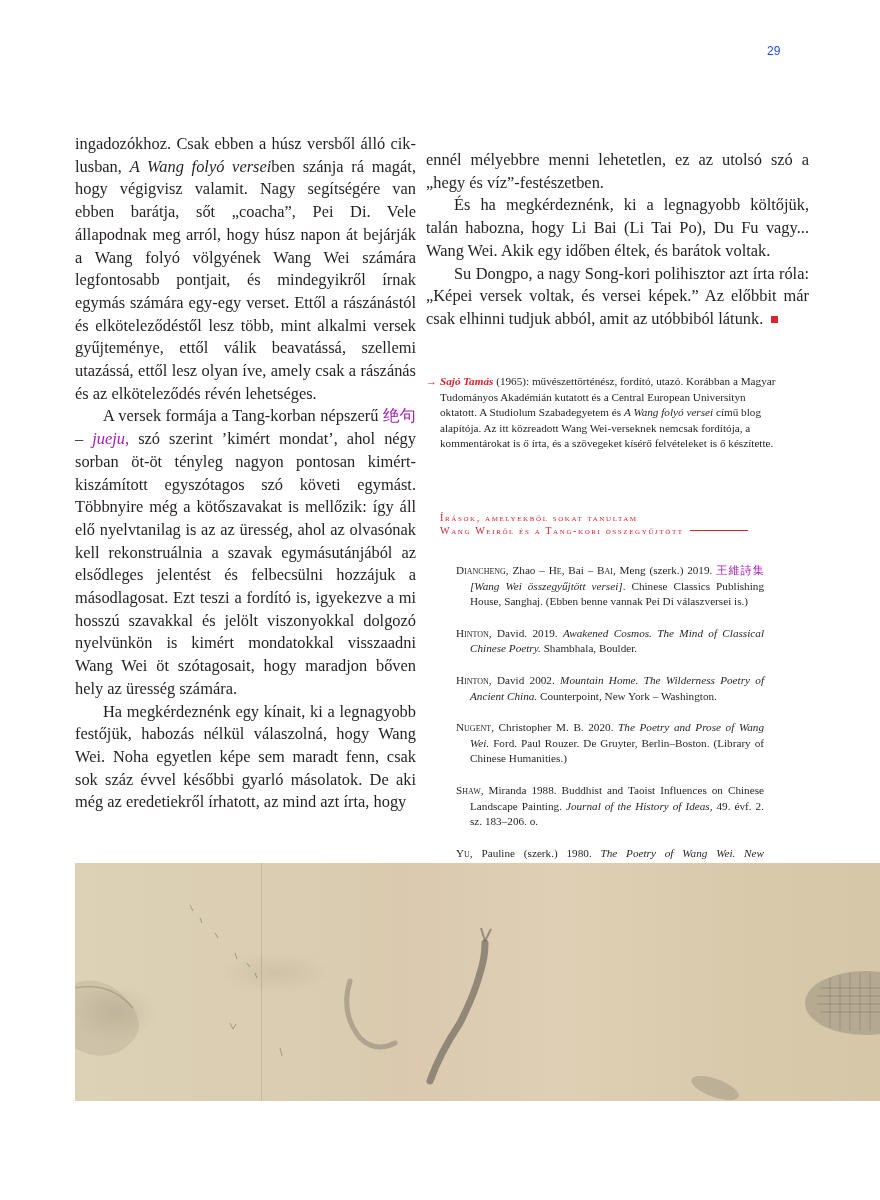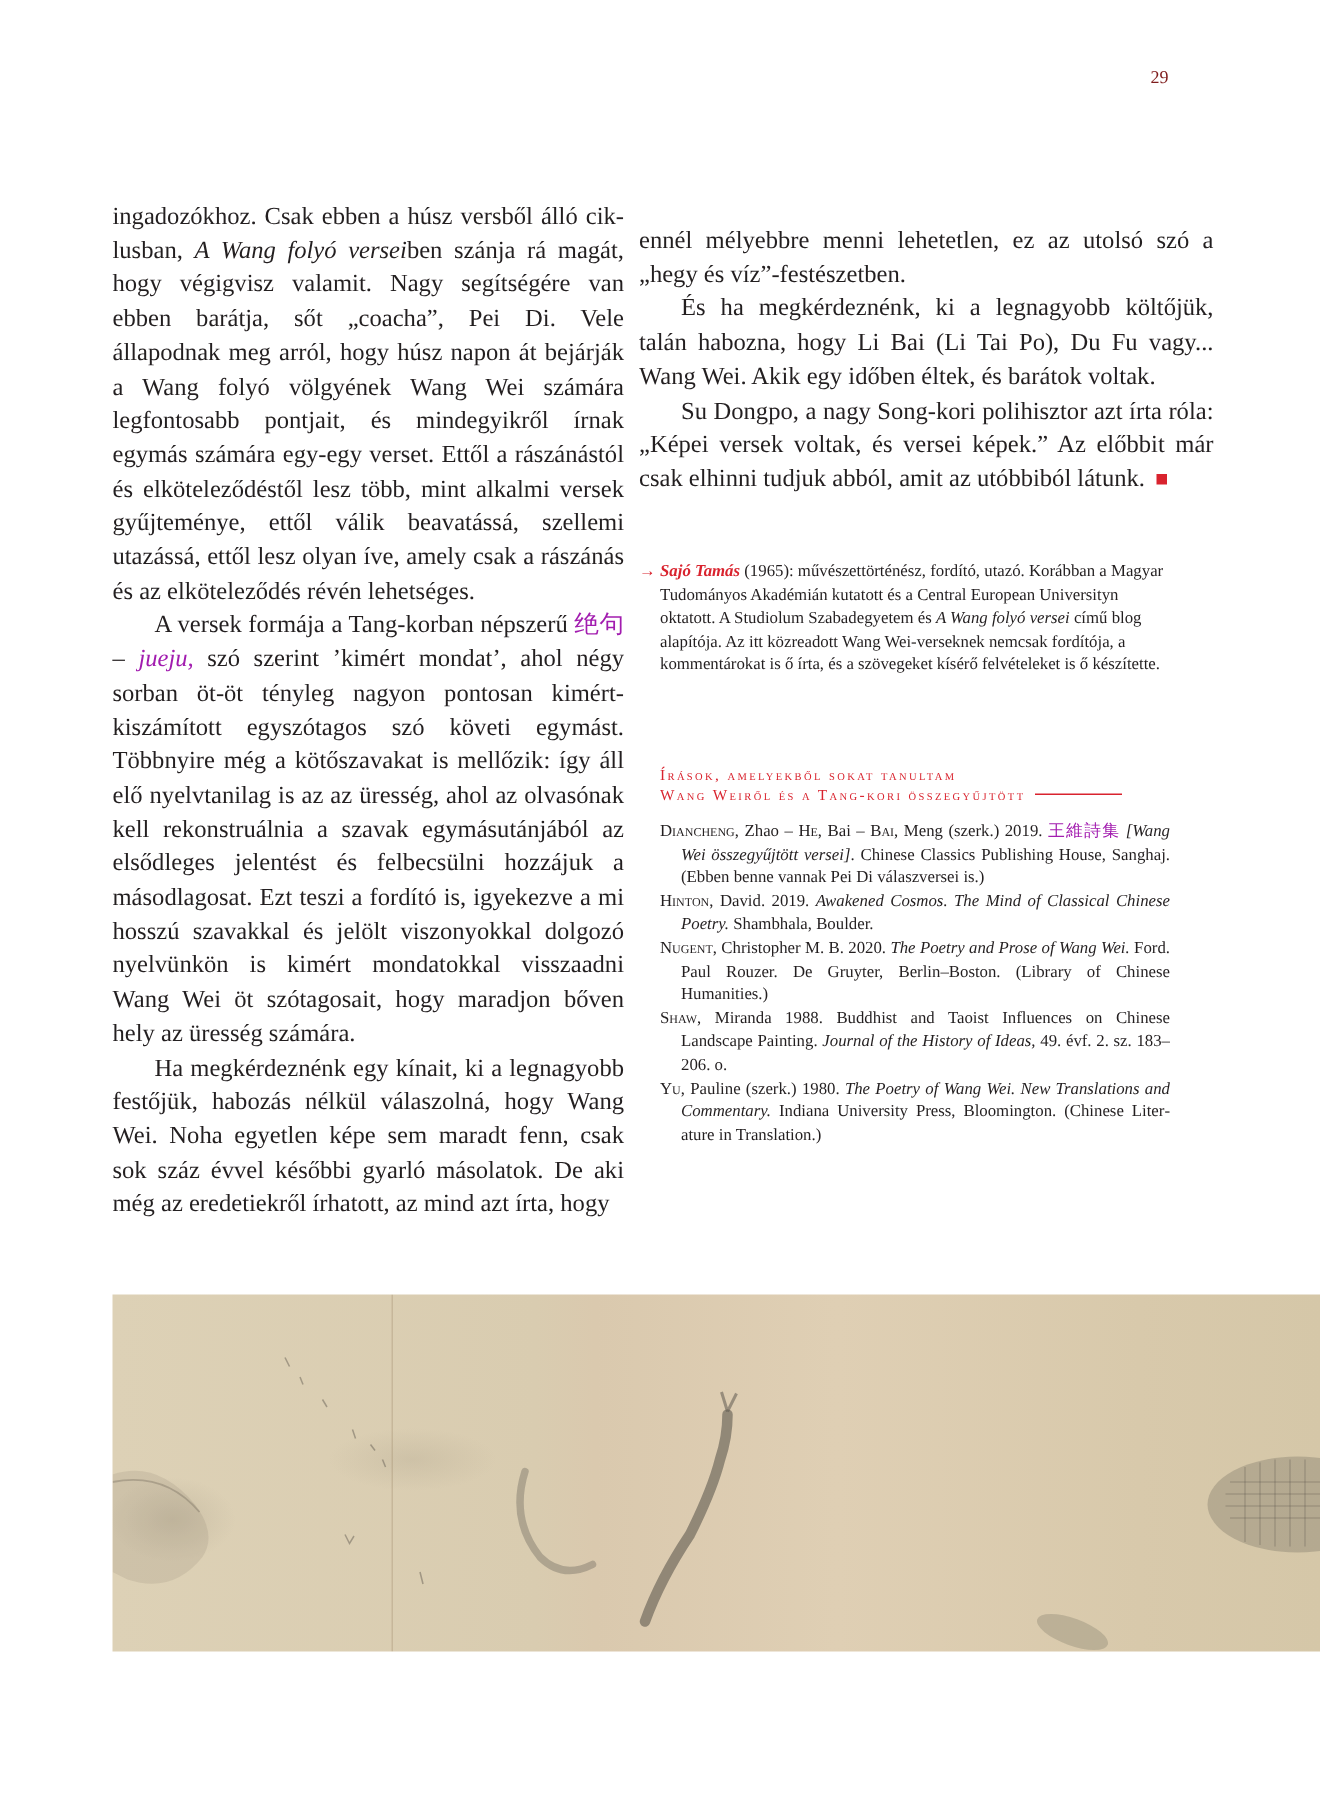--- a/index.html
+++ b/index.html
@@ -2,21 +2,21 @@
 <html><head>
   <meta charset="utf-8">
   <style>
     html, body { margin: 0; padding: 0; }
     body {
       width: 880px; height: 1200px; background: #ffffff; position: relative; overflow: hidden;
       font-family: "DejaVu Serif", "Liberation Serif", serif; color: #231f20;
     }
     .page-number {
       position: absolute; left: 767px; top: 44px; font-size: 12px;
-      font-family: Liberation Serif, serif; color: #7f1d1d;
+      font-family: Liberation Sans, sans-serif; color: #1d4ed8;
     }
     .col-left {
       position: absolute; left: 75px; top: 133px; width: 341px;
       font-family: "Liberation Serif", serif; font-size: 16.4px; line-height: 22.7px;
       text-align: justify; hyphens: manual;
     }
     .col-right {
       position: absolute; left: 426px; top: 133px; width: 383px;
       font-family: "Liberation Serif", serif; font-size: 16.4px; line-height: 22.7px;
       text-align: justify;
@@ -47,21 +47,21 @@
     }
     .biblio-head .rule {
       display: inline-block; width: 58px; height: 1px; background: #d9232e;
       vertical-align: 3px; margin-left: 6px;
     }
     .biblio {
       position: absolute; left: 440px; top: 547px; width: 340px;
       font-family: "Liberation Serif", serif; font-size: 11.2px; line-height: 15.6px;
       color: #231f20;
     }
-    .biblio .entry { padding-left: 14px; text-indent: -14px; margin: 0; text-align: justify; font-family: Liberation Serif, serif; }
+    .biblio .entry { padding-left: 14px; text-indent: -14px; margin: 16px; text-align: justify; font-family: Liberation Serif, serif; }
     .biblio .author { font-variant: small-caps; }
     .painting {
       position: absolute; left: 75px; top: 863px; width: 805px; height: 238px;
       background:
         radial-gradient(ellipse 60px 40px at 40px 150px, rgba(150,140,120,0.25), transparent 70%),
         radial-gradient(ellipse 80px 30px at 200px 110px, rgba(150,140,120,0.18), transparent 70%),
         linear-gradient(90deg, #ddd1b6 0%, #d9ccb0 35%, #dac9ae 40%, #dfcfb4 60%, #d8c9ab 85%, #d5c7a8 100%);
       overflow: hidden;
     }
     .painting .seam {
@@ -93,20 +93,21 @@
 </div>
 
 <div class="biblio-head">
   <div>Írások, amelyekből sokat tanultam</div>
   <div><span>Wang Weiről és a Tang-kori összegyűjtött</span><span class="rule"></span></div>
 </div>
 
 <div class="biblio">
   <p class="entry"><span class="author">Diancheng</span><span>, Zhao – </span><span class="author">He</span><span>, Bai – </span><span class="author">Bai</span><span>, Meng (szerk.) 2019. </span><span class="red">王維詩集</span><em> [Wang Wei összegyűjtött versei]</em><span>. Chinese Classics Publishing House, Sanghaj. (Ebben benne vannak Pei Di válaszversei is.)</span></p>
   <p class="entry"><span class="author">Hinton</span><span>, David. 2019. </span><em>Awakened Cosmos. The Mind of Classical Chinese Poetry.</em><span> Shambhala, Boulder.</span></p>
+  <p class="entry"><span class="author">Hinton</span><span>, David 2002. </span><em>Mountain Home. The Wilderness Poetry of Ancient China.</em><span> Counterpoint, New York – Washington.</span></p>
   <p class="entry"><span class="author">Nugent</span><span>, Christopher M. B. 2020. </span><em>The Poetry and Prose of Wang Wei.</em><span> Ford. Paul Rouzer. De Gruyter, Berlin–Boston. (Library of Chinese Humanities.)</span></p>
   <p class="entry"><span class="author">Shaw</span><span>, Miranda 1988. Buddhist and Taoist Influences on Chinese Landscape Painting. </span><em>Journal of the History of Ideas,</em><span> 49. évf. 2. sz. 183–206. o.</span></p>
   <p class="entry"><span class="author">Yu</span><span>, Pauline (szerk.) 1980. </span><em>The Poetry of Wang Wei. New Translations and Commentary.</em><span> Indiana University Press, Bloomington. (Chinese Liter­ature in Translation.)</span></p>
 </div>
 
 <div class="painting">
   <div class="seam"></div>
   <svg width="805" height="238" viewBox="0 0 805 238">
 
     <path d="M0 120 Q30 110 55 140 Q70 160 60 175 Q40 200 10 190 L0 185 Z" fill="rgba(140,130,110,0.18)"></path>

